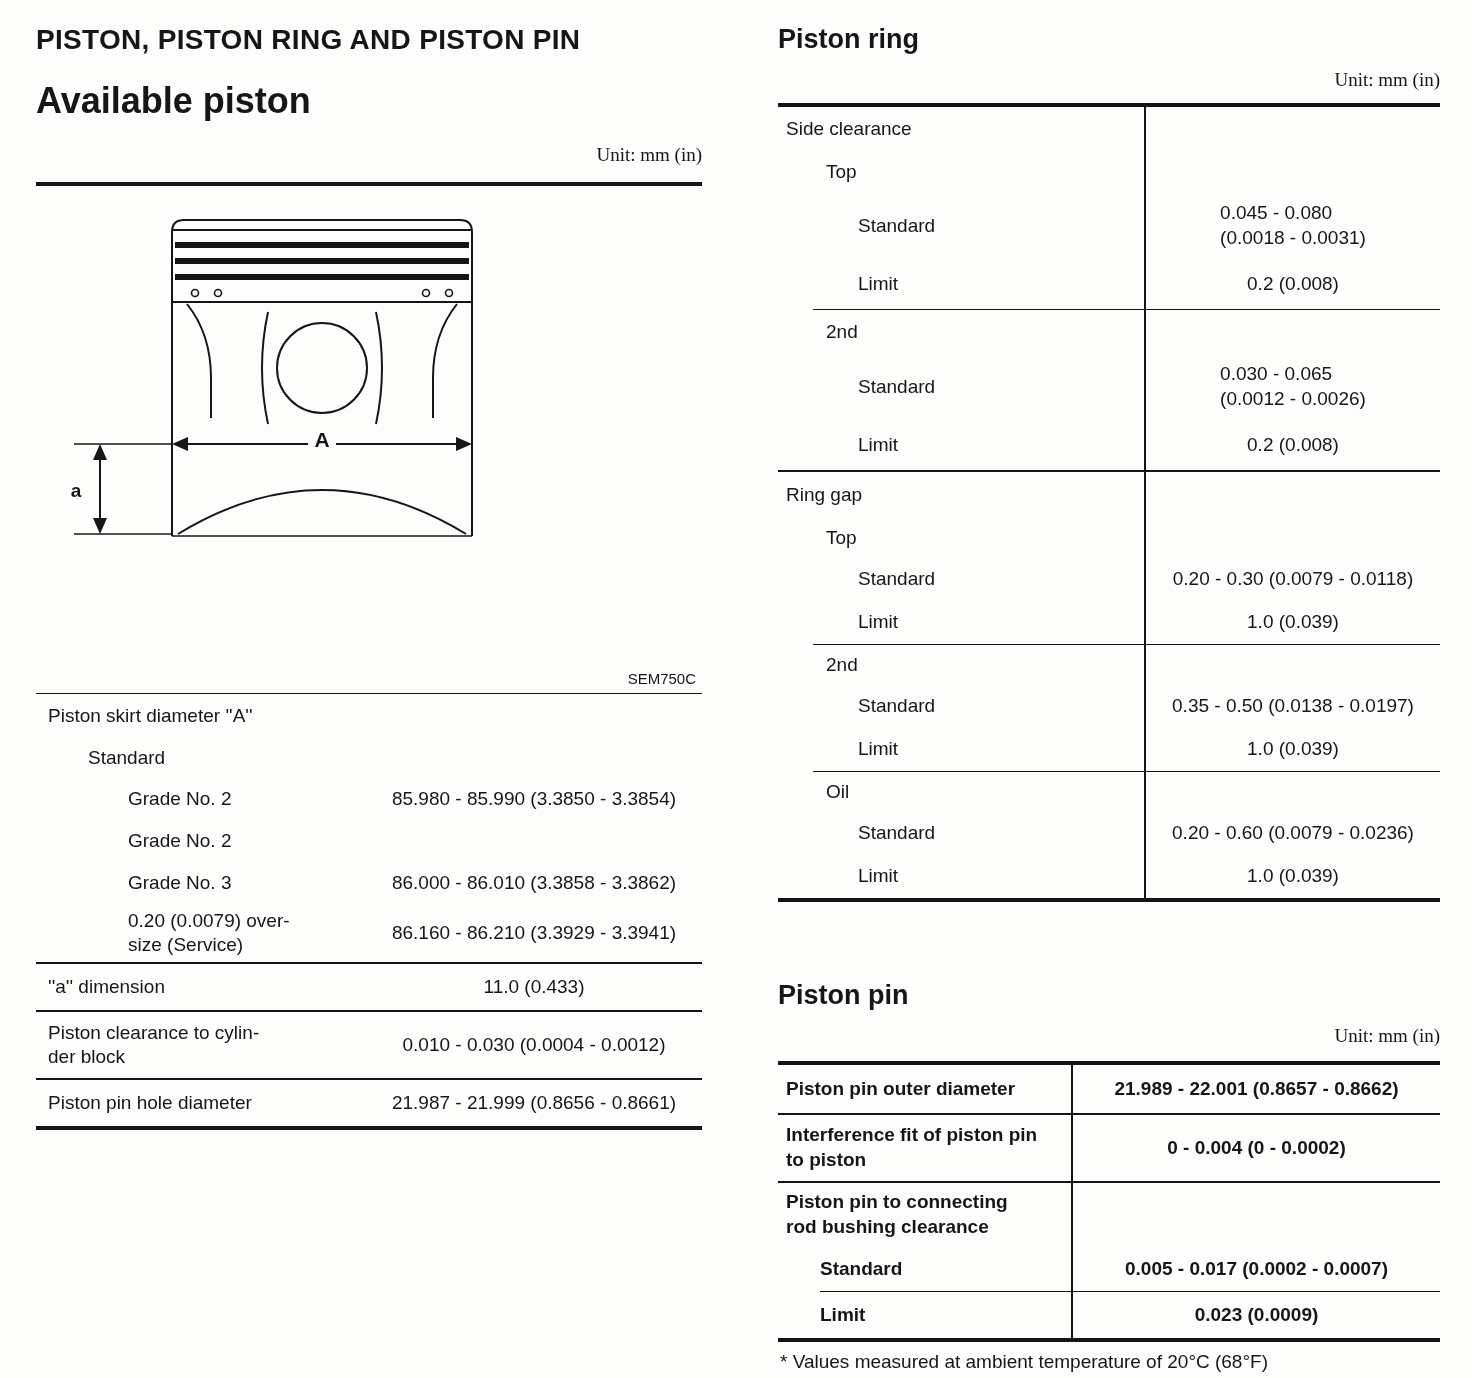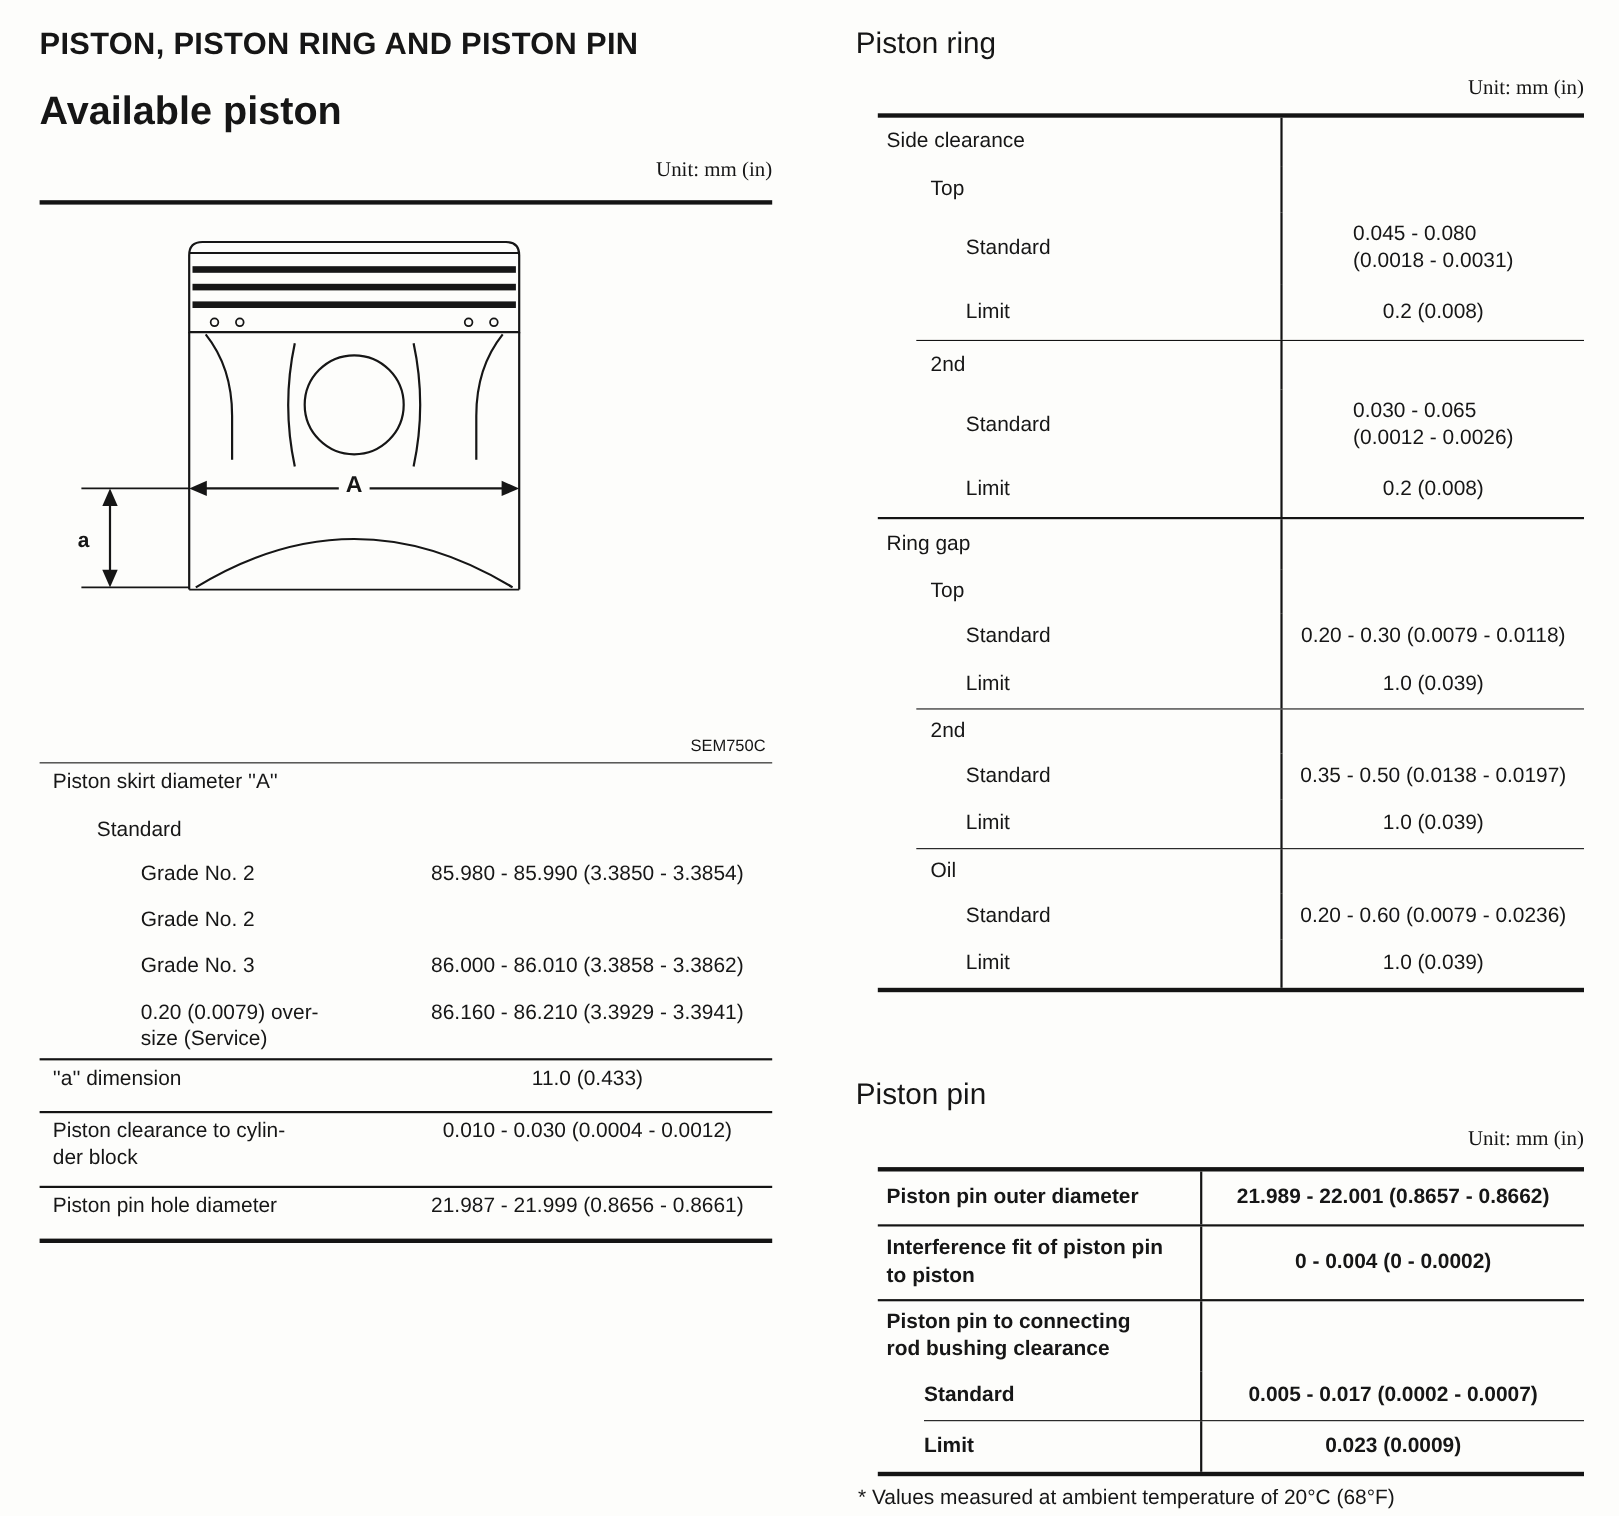--- a/index.html
+++ b/index.html
@@ -10,46 +10,46 @@
     font-family:"Liberation Sans","DejaVu Sans",sans-serif;
     font-size:19px;
     -webkit-font-smoothing:antialiased;
   }
   .page { display:flex; gap:76px; padding:24px 30px 20px 36px; }
   .col-left  { width:666px; flex:none; }
   .col-right { width:662px; flex:none; }
 
   .main-title { font-size:28px; font-weight:700; letter-spacing:.3px; }
   .sub-title  { font-size:36px; font-weight:700; margin-top:24px; }
-  .section-title { font-size:27px; font-weight:400; }
+  .section-title { font-size:27px; font-weight:700; }
   .unit { font-size:19px; text-align:right;font-family:Liberation Serif, serif; }
   .col-left .unit { margin-top:22px; }
 
   .rule-thick { border-top:4px solid #141414; }
   .rule-med   { border-top:2px solid #141414; }
   .rule-thin  { border-top:1.5px solid #141414; }
   .inset35 { margin-left:35px; }
   .inset42 { margin-left:42px; }
 
   .col-left .rule-thick.top-rule { margin-top:16px; }
 
   .diagram { margin-top:30px; margin-left:18px; }
   .diagram svg { display:block; }
   .fig-code { text-align:right; font-size:15px; margin-top:118px; margin-bottom:6px; padding-right:6px; }
 
   
-  .ltable .lrow { display:flex; align-items:flex-start; }
+  .ltable .lrow { display:flex; align-items:center; }
   .ltable .lbl { flex:1; white-space:pre-line; line-height:1.25; }
   .ltable .val { width:336px; text-align:center; white-space:pre-line; line-height:1.3; }
   .pl12 { padding-left:12px; }
   .pl52 { padding-left:52px; }
   .pl92 { padding-left:92px; }
 
   
-  .rtable { border-top:4px solid #141414; border-bottom:4px solid #141414;margin-left:20px; }
+  .rtable { border-top:4px solid #141414; border-bottom:4px solid #141414; }
   .rtable .rrow { display:flex; align-items:stretch; }
   .rtable .lbl {
     display:flex; align-items:center;
     border-right:2px solid #141414;
     white-space:pre-line; line-height:1.3;
   }
   .ring-table .lbl { width:368px; }
   .pin-table  .lbl { width:295px; }
   .rtable .val {
     flex:1; display:flex; align-items:center; justify-content:center;

